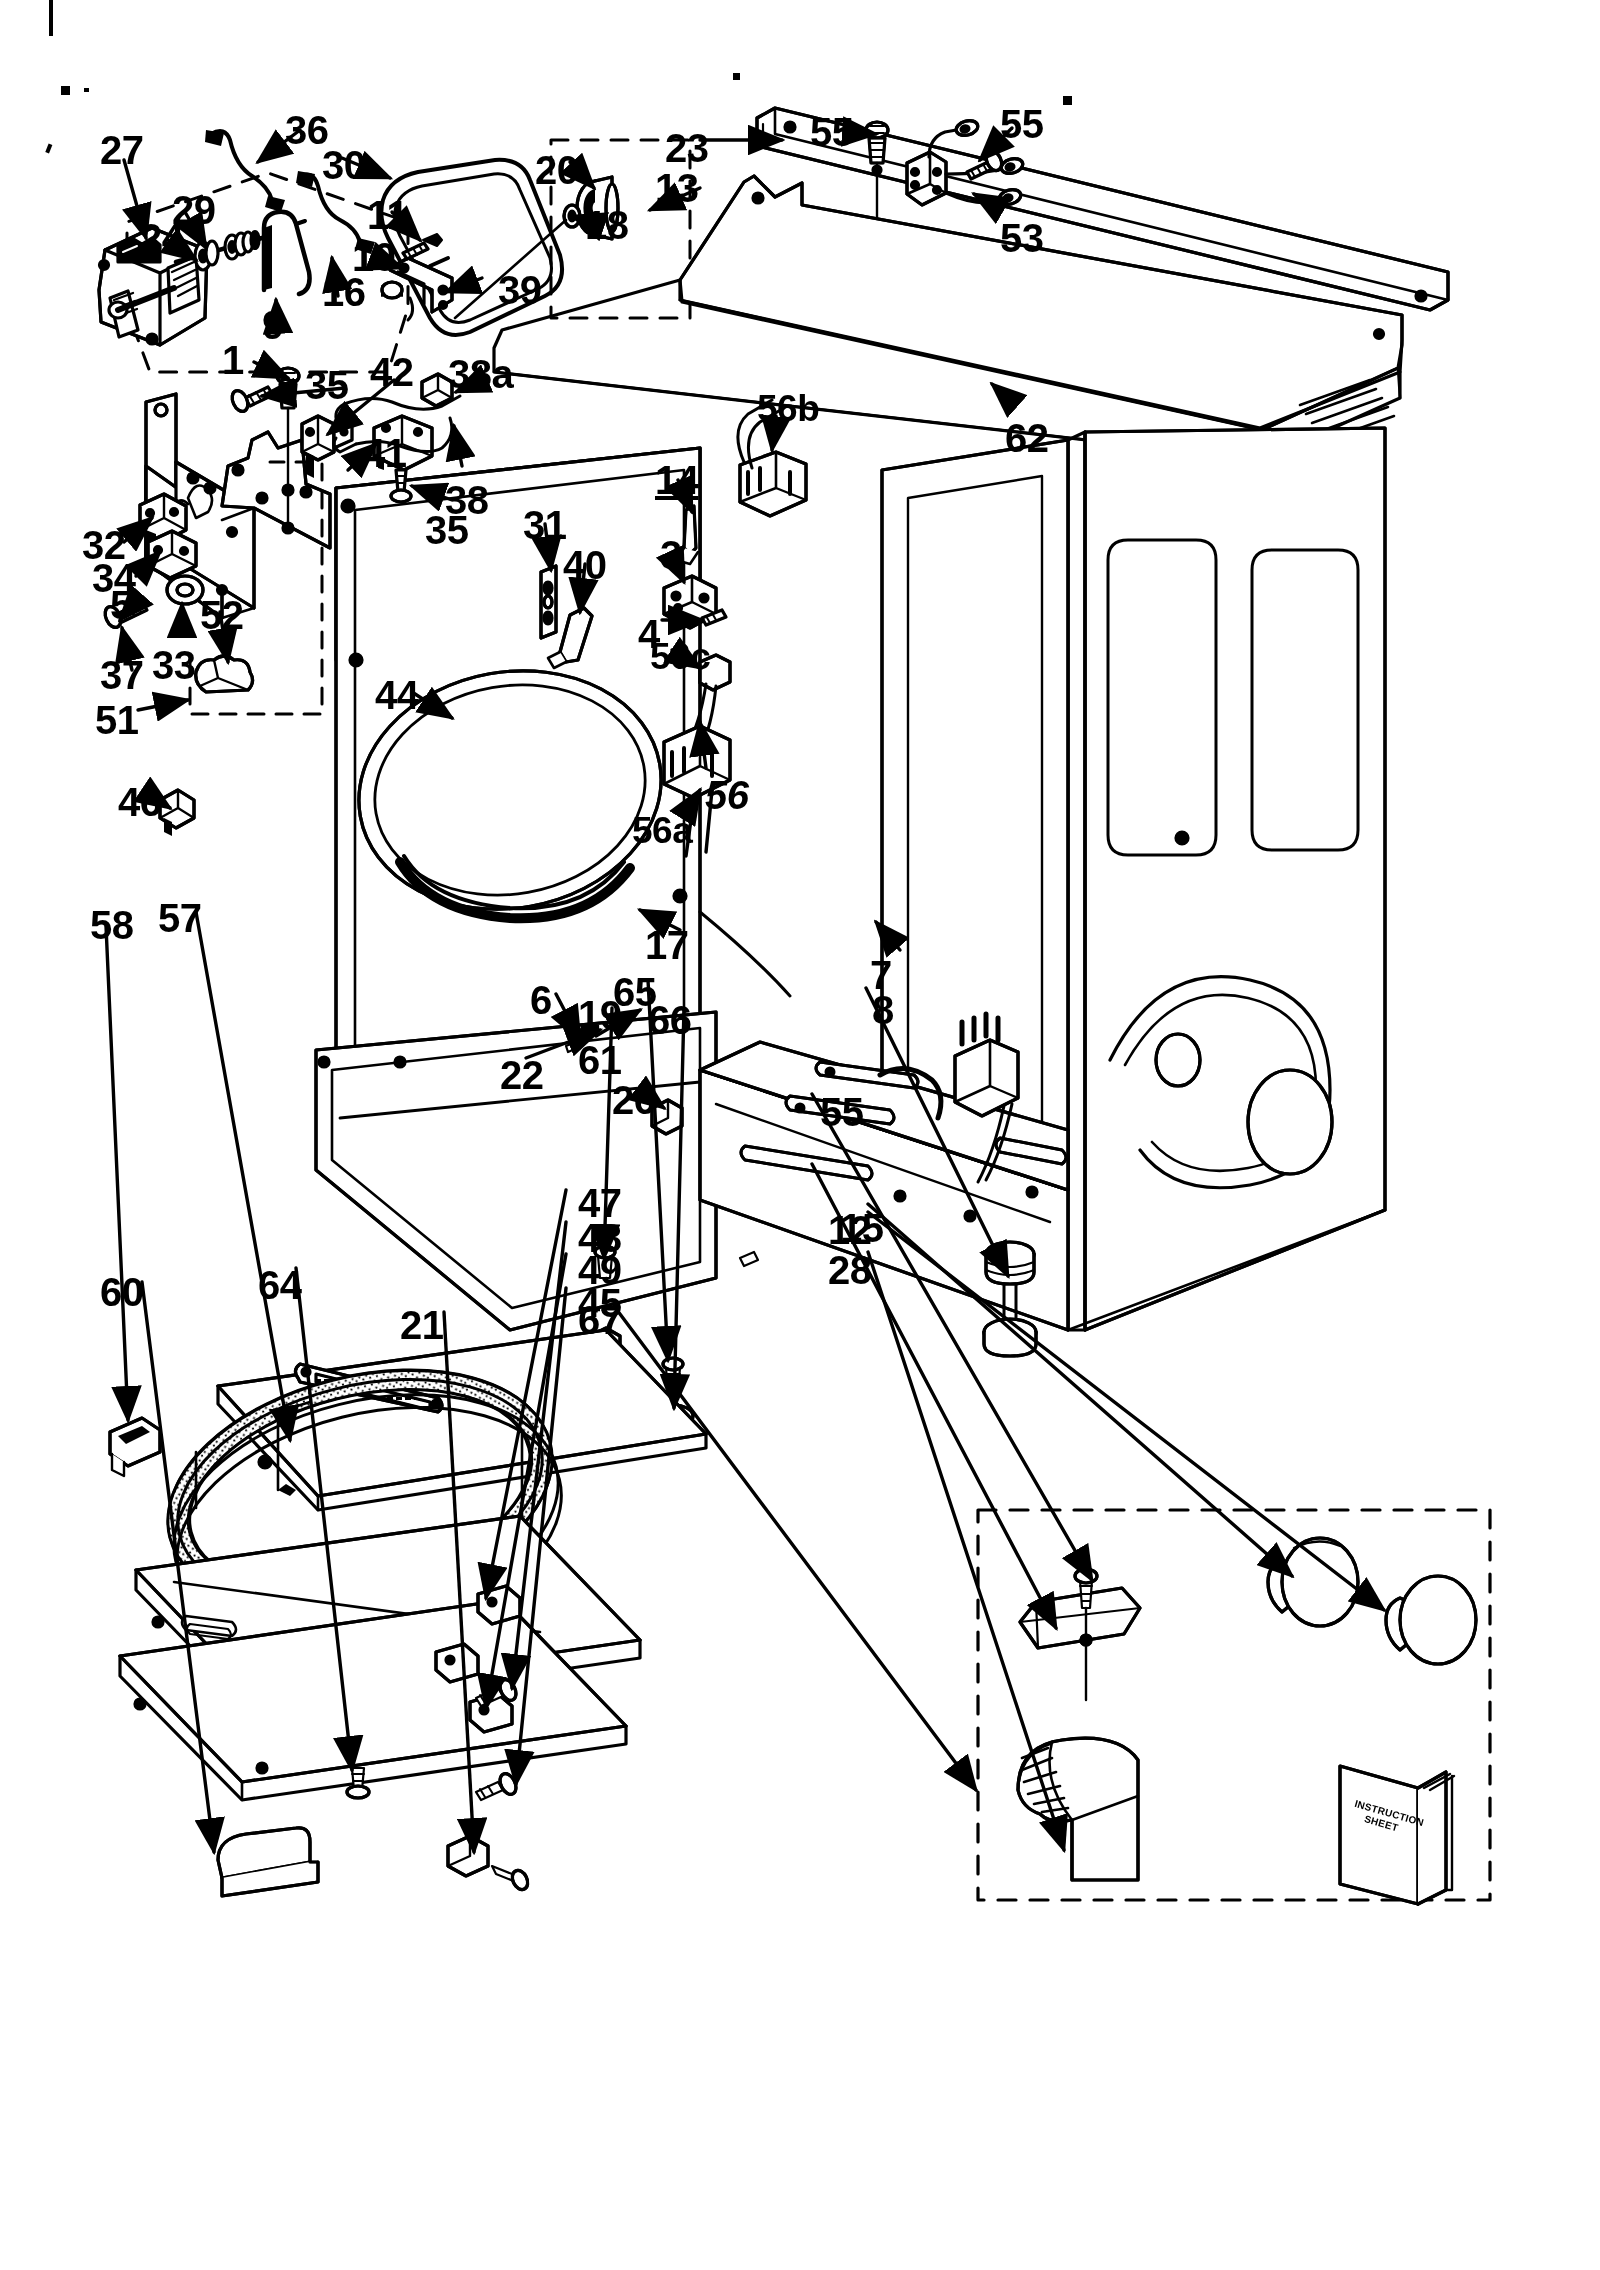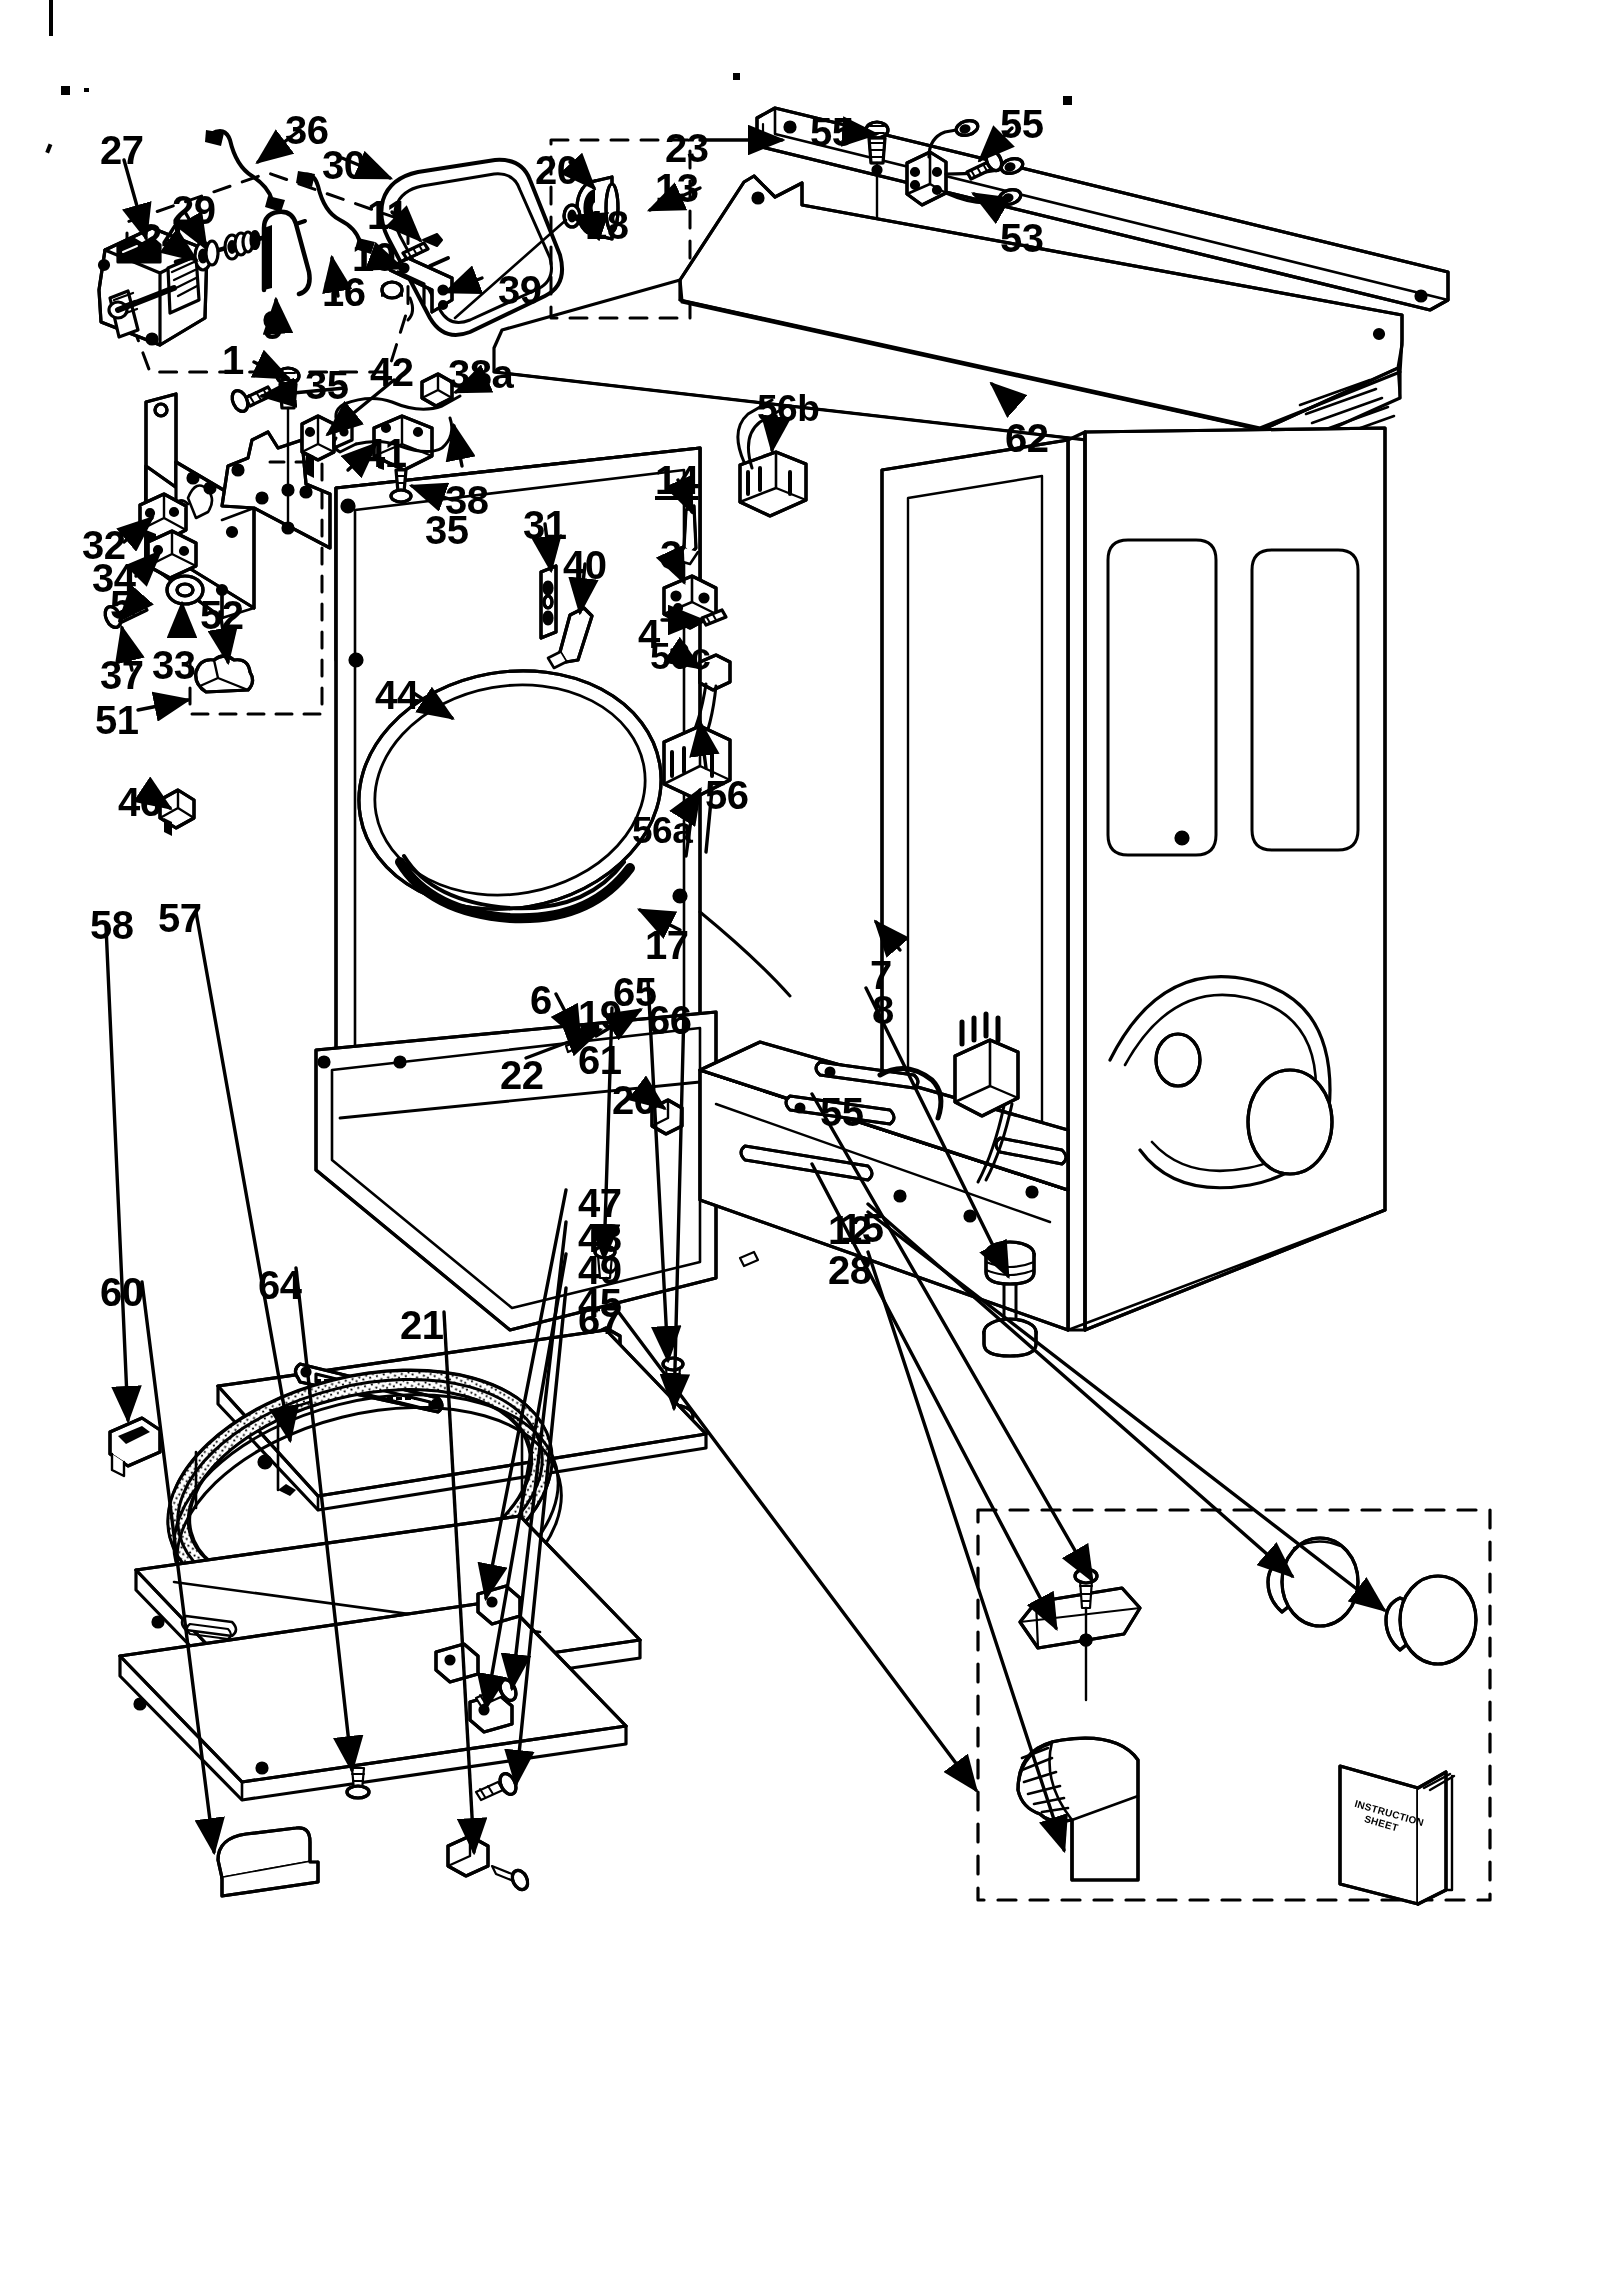--- a/index.html
+++ b/index.html
@@ -795,21 +795,21 @@
     <span class="callout c-lg" style="left:82px;top:525px;">32</span>
     <span class="callout c-lg" style="left:92px;top:558px;">34</span>
     <span class="callout c-lg" style="left:110px;top:585px;">5</span>
     <span class="callout c-lg" style="left:200px;top:595px;">52</span>
     <span class="callout c-lg" style="left:638px;top:614px;">4</span>
     <span class="callout c-md" style="left:650px;top:638px;">56c</span>
     <span class="callout c-lg" style="left:100px;top:655px;">37</span>
     <span class="callout c-lg" style="left:152px;top:645px;">33</span>
     <span class="callout c-lg" style="left:95px;top:700px;">51</span>
     <span class="callout c-lg" style="left:375px;top:675px;">44</span>
-    <span class="callout c-lg" style="left:705px;top:775px;">56</span>
+    <span class="callout c-lg" style="left:705px;top:775px;font-style:italic;">56</span>
     <span class="callout c-md" style="left:632px;top:812px;">56a</span>
     <span class="callout c-lg" style="left:118px;top:782px;">46</span>
     <span class="callout c-lg" style="left:870px;top:955px;">7</span>
     <span class="callout c-lg" style="left:645px;top:925px;">17</span>
     <span class="callout c-lg" style="left:613px;top:972px;">65</span>
     <span class="callout c-lg" style="left:578px;top:995px;">19</span>
     <span class="callout c-lg" style="left:648px;top:1000px;">66</span>
     <span class="callout c-lg" style="left:530px;top:980px;">6</span>
     <span class="callout c-lg" style="left:872px;top:990px;">8</span>
     <span class="callout c-lg" style="left:90px;top:905px;">58</span>

